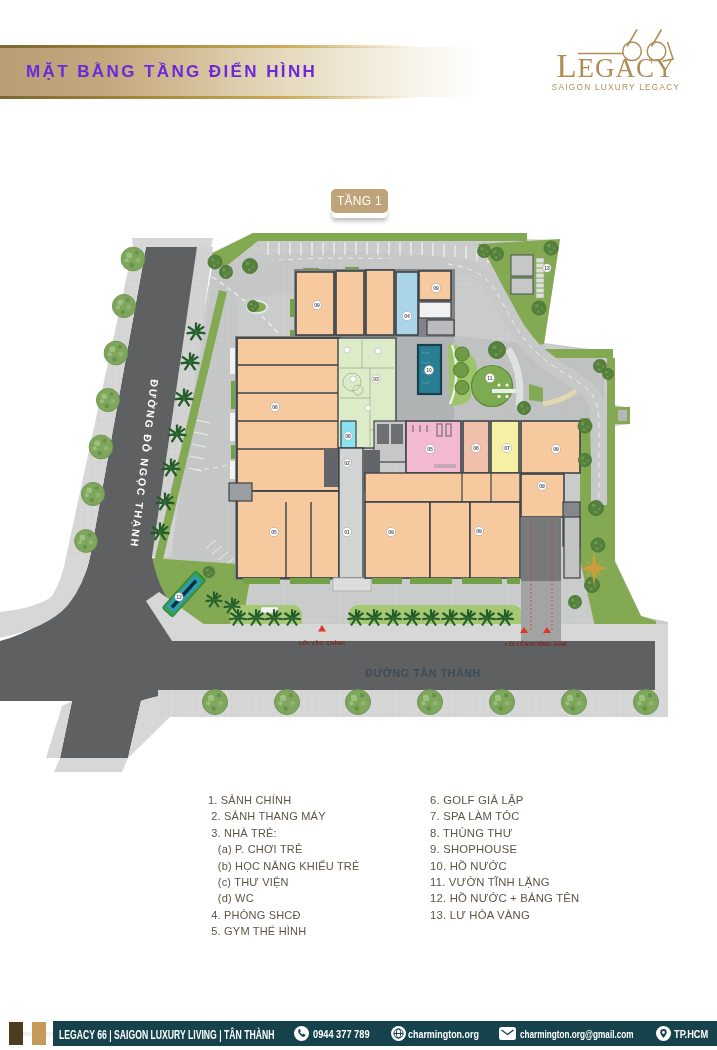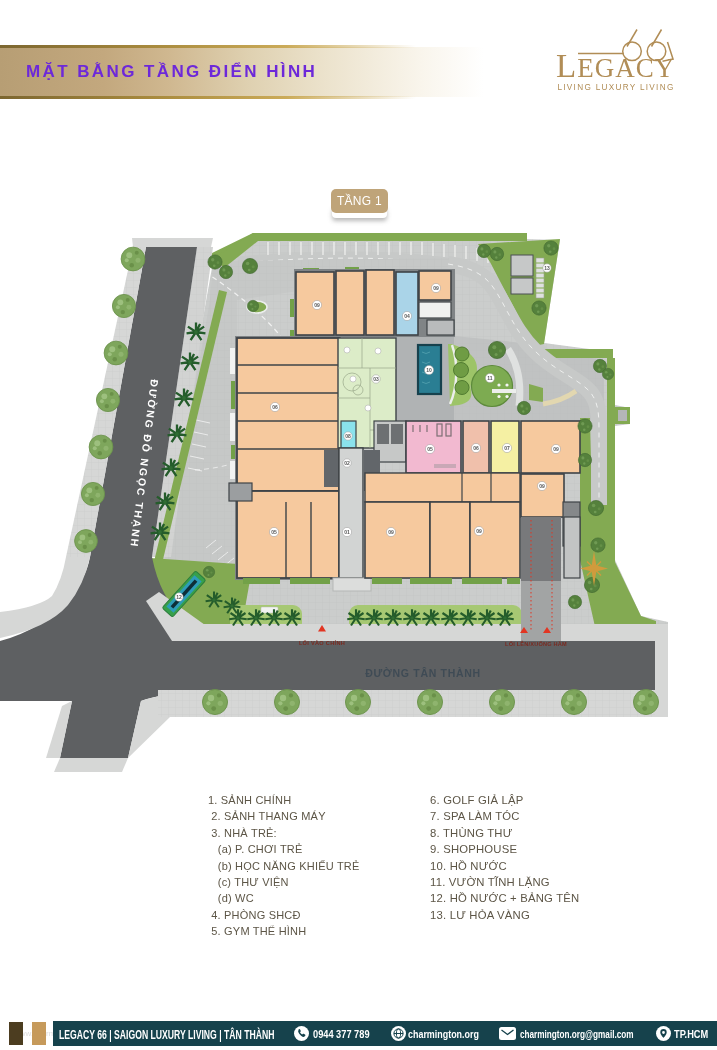--- a/index.html
+++ b/index.html
@@ -10,23 +10,23 @@
 <body>
 
 <div class="abs" id="hdrbar" style="left:0;top:47px;width:520px;height:50px;background:linear-gradient(90deg,#b79e74 0%,#c3a87e 20%,#cfb78f 32%,#dfd1b1 48%,#ece3cd 63%,#f9f5ec 81%,#ffffff 93%);"></div>
 
 <div class="abs" style="left:0;top:45px;width:520px;height:2.5px;background:linear-gradient(90deg,#7c6630 0%,#a98b3e 30%,#cbab59 55%,rgba(220,200,150,0) 80%);"></div>
 
 <div class="abs" style="left:0;top:96px;width:520px;height:2.5px;background:linear-gradient(90deg,#7c6630 0%,#a98b3e 30%,#cbab59 55%,rgba(220,200,150,0) 80%);"></div>
 
 <div class="abs" style="left:26px;top:62px;font-size:17px;letter-spacing:2.4px;color:#6d28d9;font-weight:bold;">MẶT BẰNG TẦNG ĐIỂN HÌNH</div>
 
-<div class="abs" style="left:556px;top:48px;width:120px;font-family:'Liberation Serif',serif;font-size:33px;color:#b18d56;letter-spacing:1px;">L<span style="font-size:27px;">EGACY</span></div>
-
-<div class="abs" style="left:548px;top:83px;width:136px;text-align:center;font-size:8.2px;color:#b18d56;letter-spacing:1.3px;">LIVING LUXURY LIVING</div>
+<div class="abs" style="left:556px;top:48px;width:120px;text-align:center;font-family:'Liberation Serif',serif;font-size:33px;color:#b18d56;letter-spacing:1px;">L<span style="font-size:27px;">EGACY</span></div>
+
+<div class="abs" style="left:548px;top:83px;width:136px;text-align:center;font-size:8.2px;color:#b18d56;letter-spacing:1.3px;">SAIGON LUXURY LEGACY</div>
 
 <svg class="abs" style="left:570px;top:24px;" width="110" height="42" viewBox="0 0 110 42">
   <g fill="none" stroke="#b18d56" stroke-width="1.5">
     <line x1="8" y1="29.5" x2="53.5" y2="29.5"></line>
     <path d="M67,5.5 L57,22.5"></path>
     <circle cx="62" cy="27.3" r="9.3"></circle>
     <path d="M91.5,5.5 L81.5,22.5"></path>
     <circle cx="86.5" cy="27.3" r="9.3"></circle>
     <path d="M97.5,18 L103,35 L92.5,37.2"></path>
   </g>

